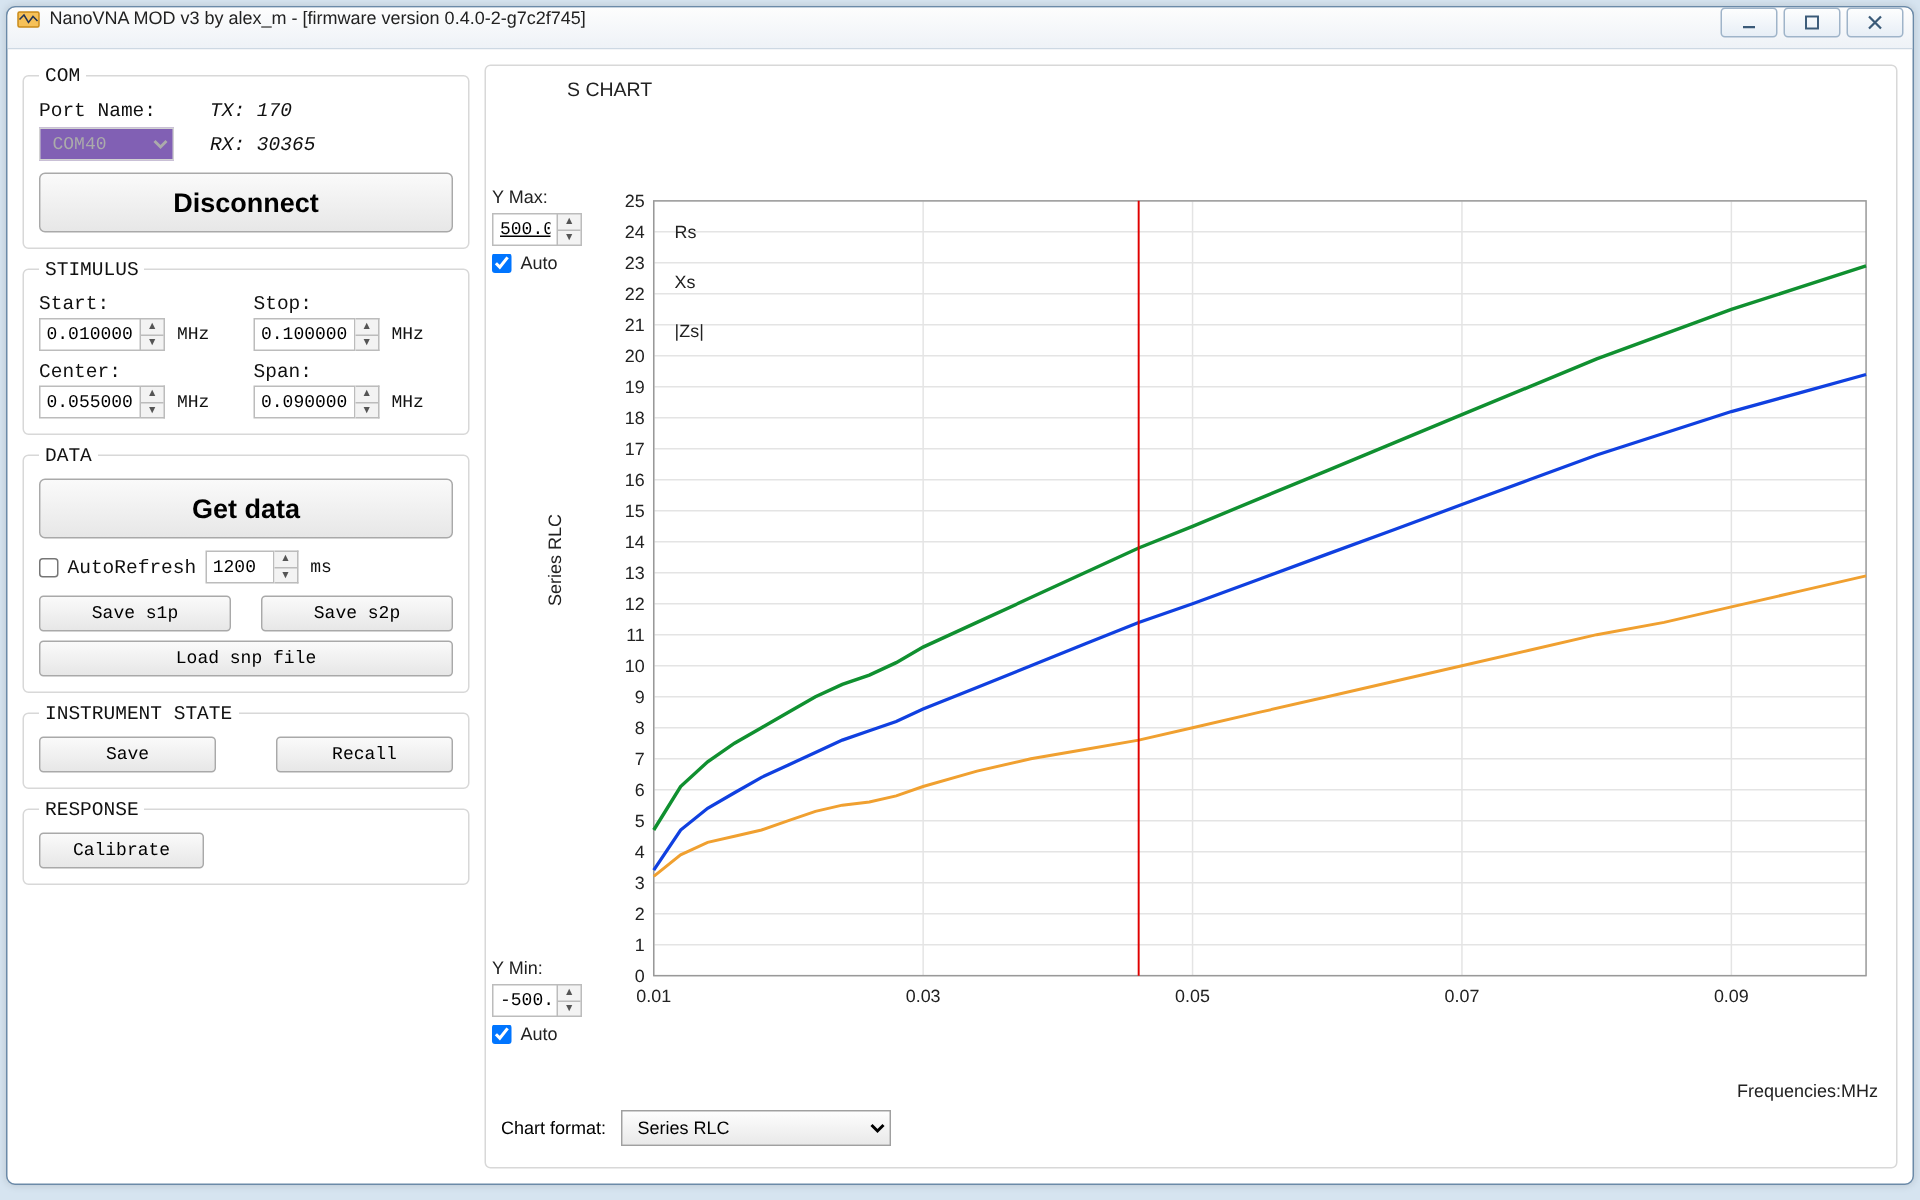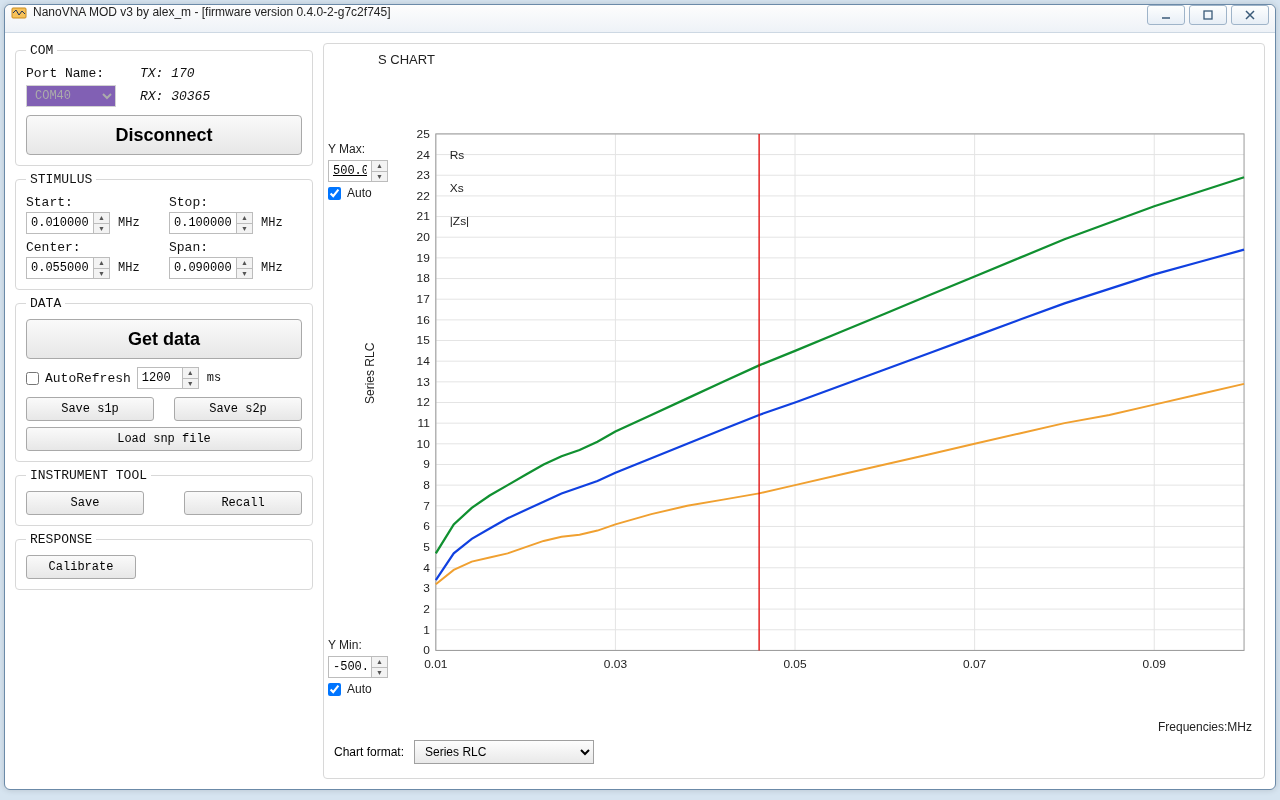--- a/index.html
+++ b/index.html
@@ -28,21 +28,21 @@
   .spin .stepper div:first-child { border-bottom:1px solid #bcbcbc; }
   .unit { font-family:"Courier New",monospace; font-size:12px; color:#111; margin-left:2px; }
   .btn { height:24px; border:1px solid #a9a9a9; border-radius:3px; background:linear-gradient(#fafafa,#e7e7e7); font-family:"Courier New",monospace; font-size:12px; cursor:pointer; padding:0 10px; }
   .btn.wide { width:100%; }
   .chk { width:13px; height:13px; }
   .stim-grid { display:grid; grid-template-columns: 1fr 1fr; gap:6px 10px; }
   .stim-cell { display:flex; flex-direction:column; gap:2px; }
   .stxrx { display:flex; flex-direction:column; gap:8px; margin-left:14px;font-style:italic; }
   
   .chart-title { position:absolute; top:8px; left:22px; font-size:13px; color:#222;margin-left:32px; }
-  .ycontrols { position:absolute; left:4px; top:98px; width:66px; display:flex; flex-direction:column; gap:4px; font-size:12px; color:#222; }
+  .ycontrols { position:absolute; left:4px; top:80px; width:66px; display:flex; flex-direction:column; gap:4px; font-size:12px; color:#222; }
   .ycontrols .spin input { width:44px;text-decoration:underline; }
   .ycontrols2 { position:absolute; left:4px; top:594px; width:66px; display:flex; flex-direction:column; gap:4px; font-size:12px; color:#222; }
   .ycontrols2 .spin input { width:44px; }
   .chart-area { position:absolute; left:74px; top:84px; right:10px; bottom:98px; }
   .chart-area svg { width:100%; height:100%; }
   .chart-footer { position:absolute; left:10px; right:10px; bottom:14px; display:flex; align-items:center; gap:10px; }
   .chartfmt-combo { width:180px; height:24px; border:1px solid #a0a0a0; background:linear-gradient(#fdfdfd,#e9e9e9); font-size:12px; padding:0 6px; cursor:pointer; }
   .freq-label { position:absolute; right:12px; bottom:44px; font-size:12px; color:#222; }
   .yaxis-label { position:absolute; left:80px; top:50%; transform: translateY(-50%) rotate(-90deg); transform-origin:left center; font-size:12px; color:#222; }
   .inner .yaxis-label{ left:-28px; }
@@ -184,21 +184,21 @@
         <div style="height:8px"></div>
         <div class="row" style="gap:20px;">
           <button class="btn" style="flex:1">Save s1p</button>
           <button class="btn" style="flex:1">Save s2p</button>
         </div>
         <div style="height:6px"></div>
         <button class="btn wide">Load snp file</button>
       </fieldset>
 
       <fieldset class="group">
-        <legend>INSTRUMENT TOOL</legend>
+        <legend>INSTRUMENT STATE</legend>
         <div class="row" style="gap:40px;">
           <button class="btn" style="flex:1">Save</button>
           <button class="btn" style="flex:1">Recall</button>
         </div>
       </fieldset>
 
       <fieldset class="group">
         <legend>RESPONSE</legend>
         <button class="btn" style="width:110px">Calibrate</button>
       </fieldset>

